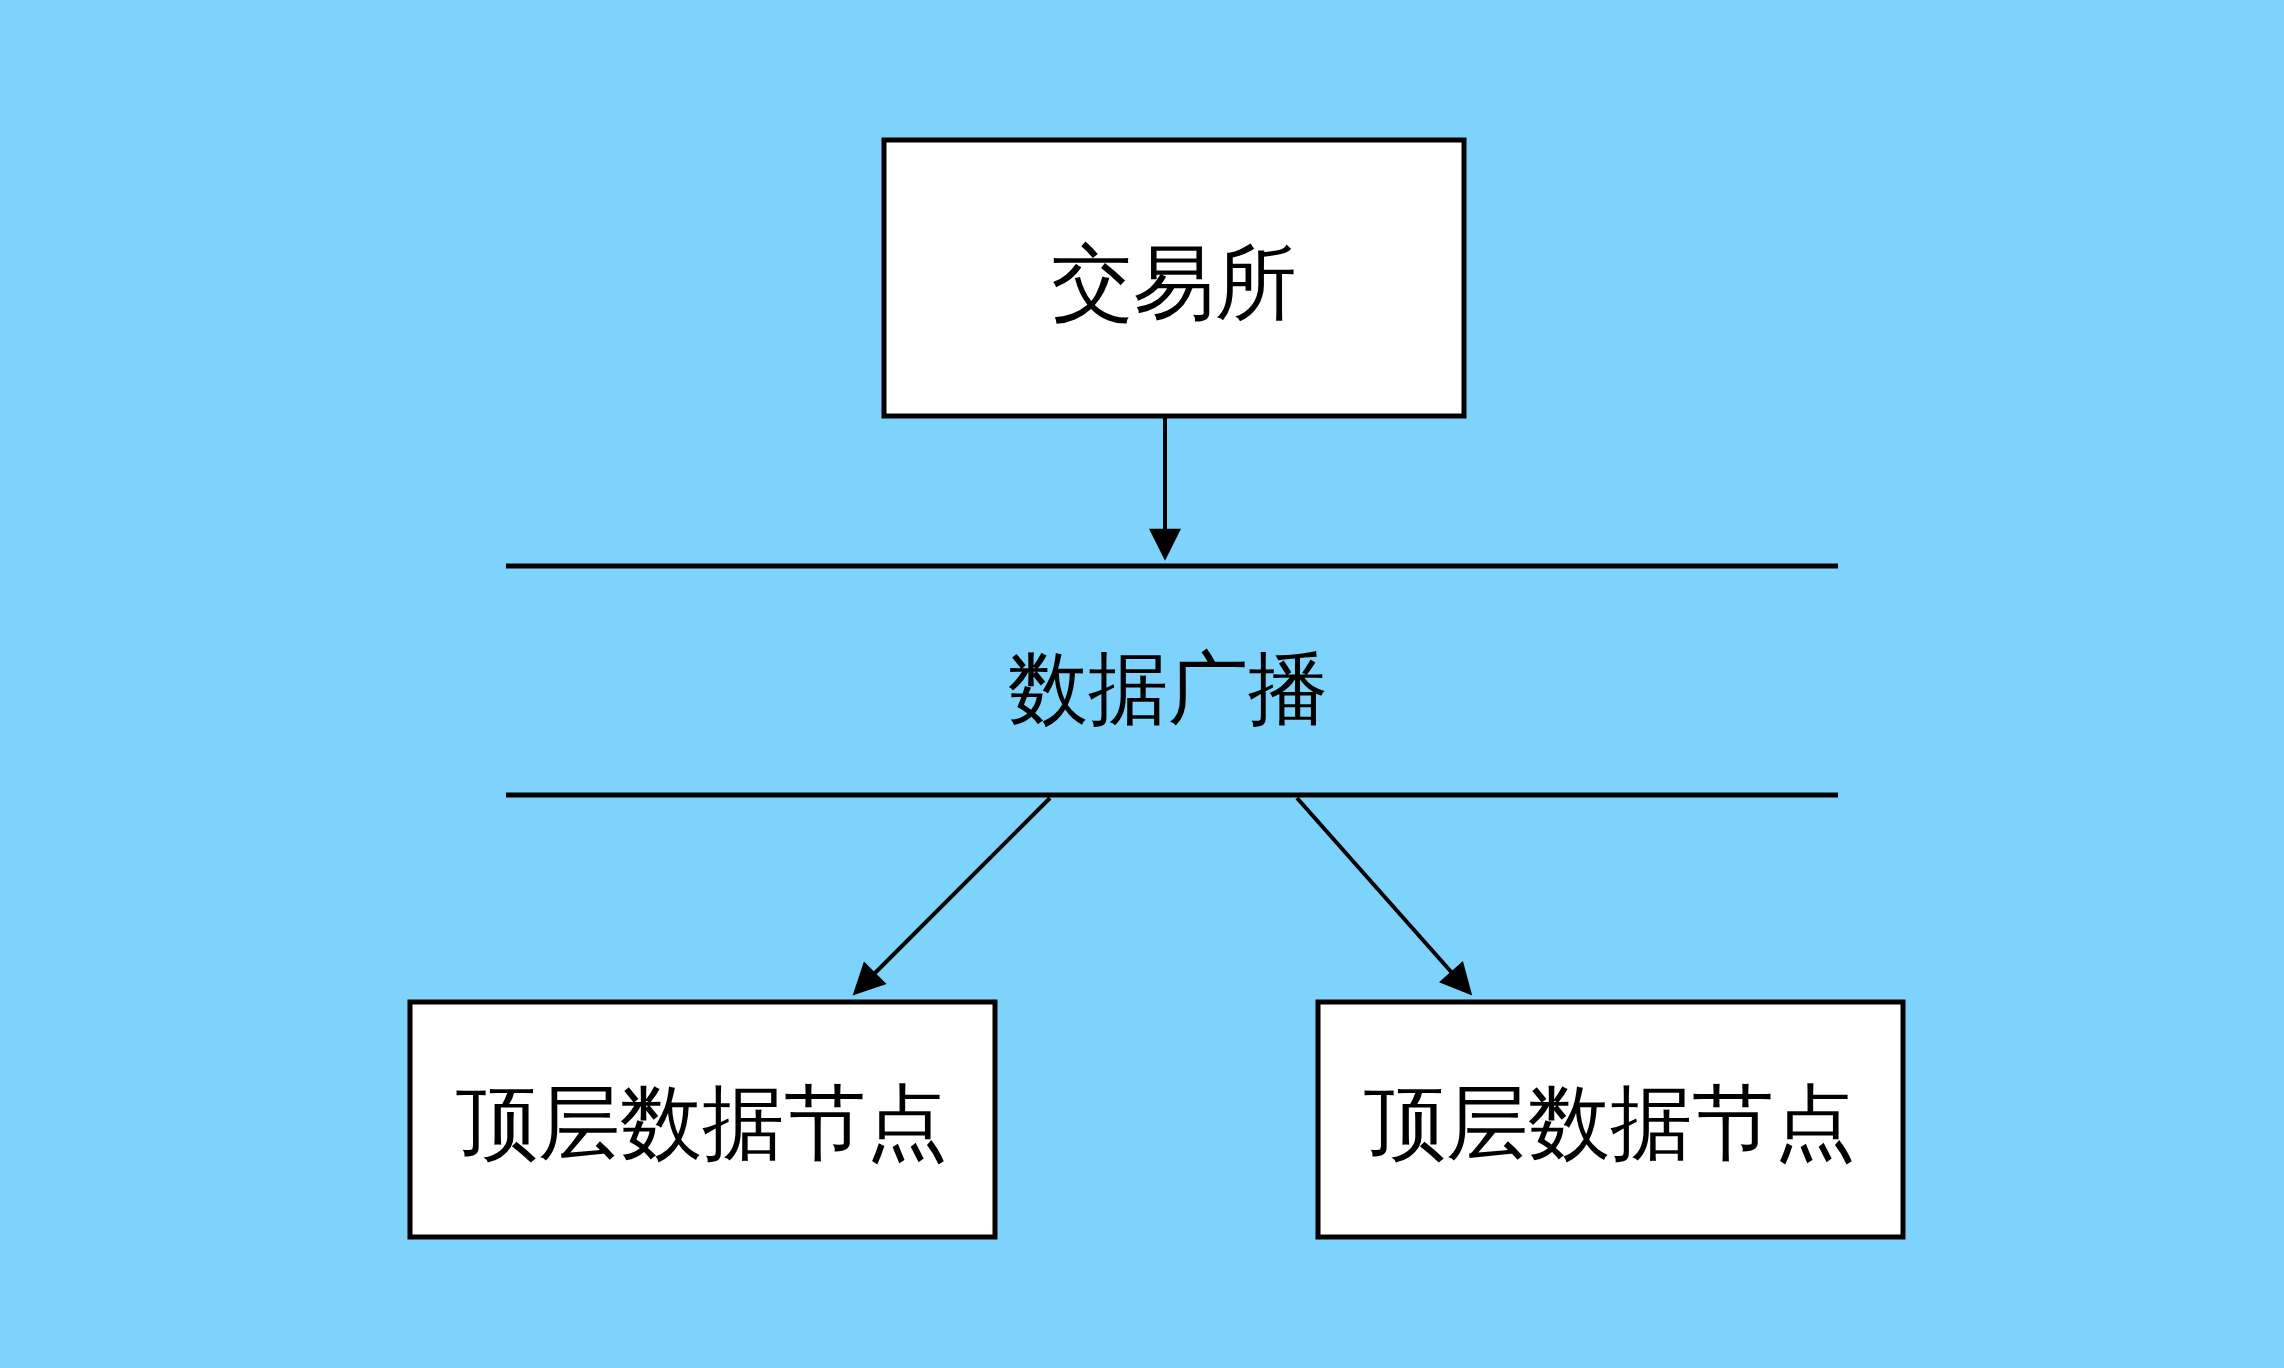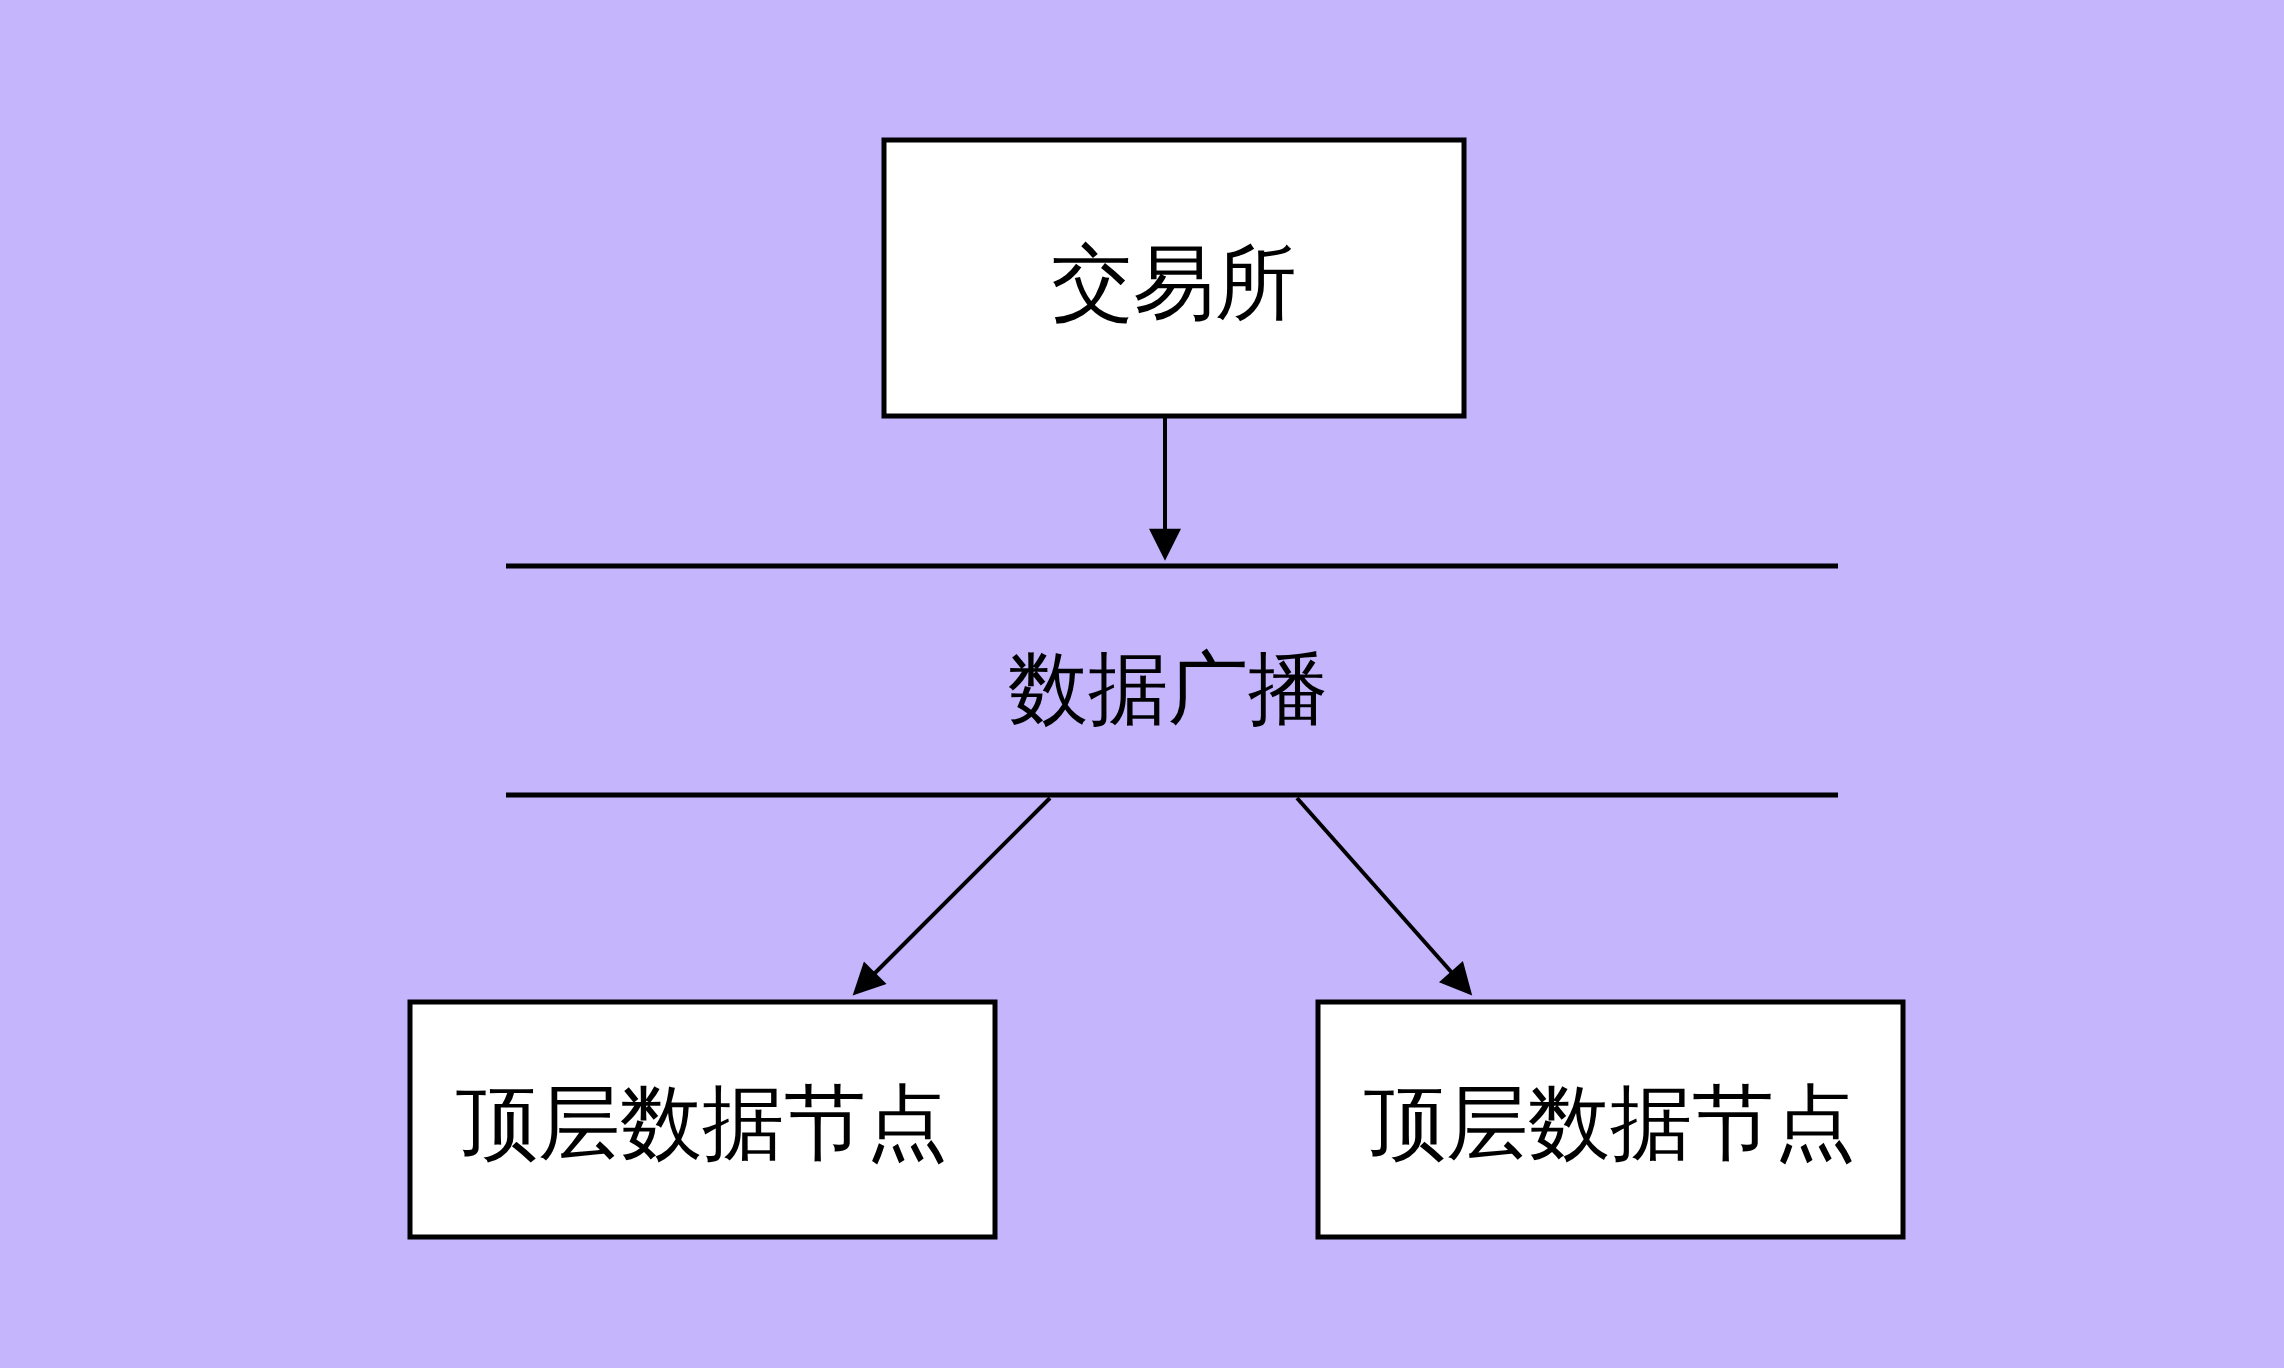--- a/index.html
+++ b/index.html
@@ -4,21 +4,21 @@
 <style>
   html, body {
     margin: 0;
     padding: 0;
     background: #ffffff;
   }
   .canvas {
     position: relative;
     width: 2284px;
     height: 1368px;
-    background: #c4b5fd;
+    background: #7dd3fc;
     font-family: "Liberation Sans", "DejaVu Sans", sans-serif;
   }
   svg { display: block; }
   .node-rect {
     fill: #ffffff;
     stroke: #000000;
     stroke-width: 5;
   }
   .band-line {
     stroke: #000000;

